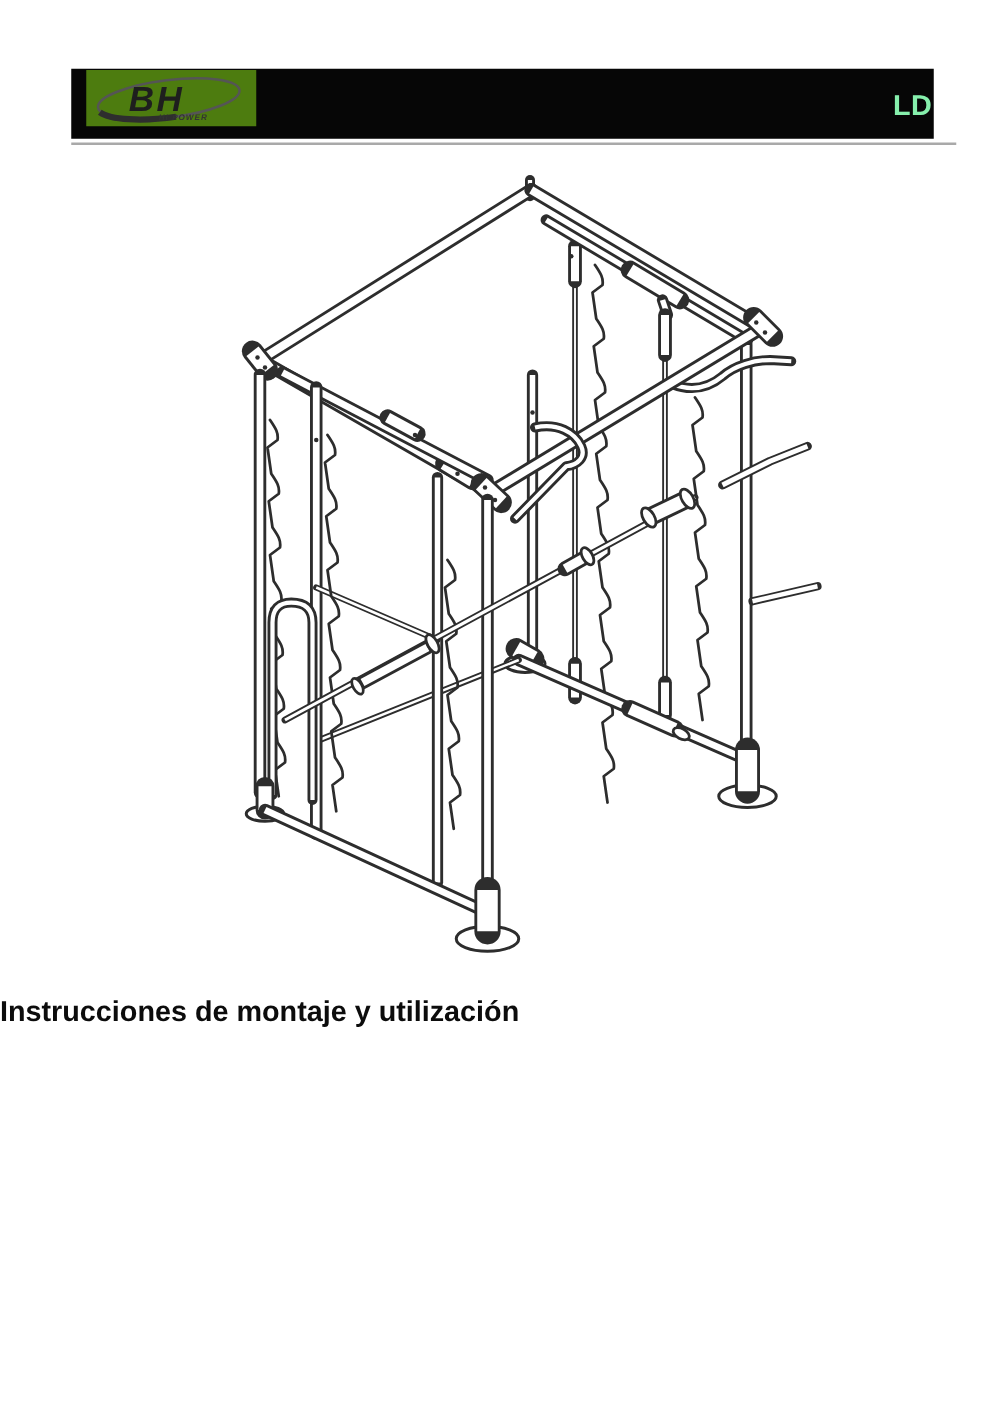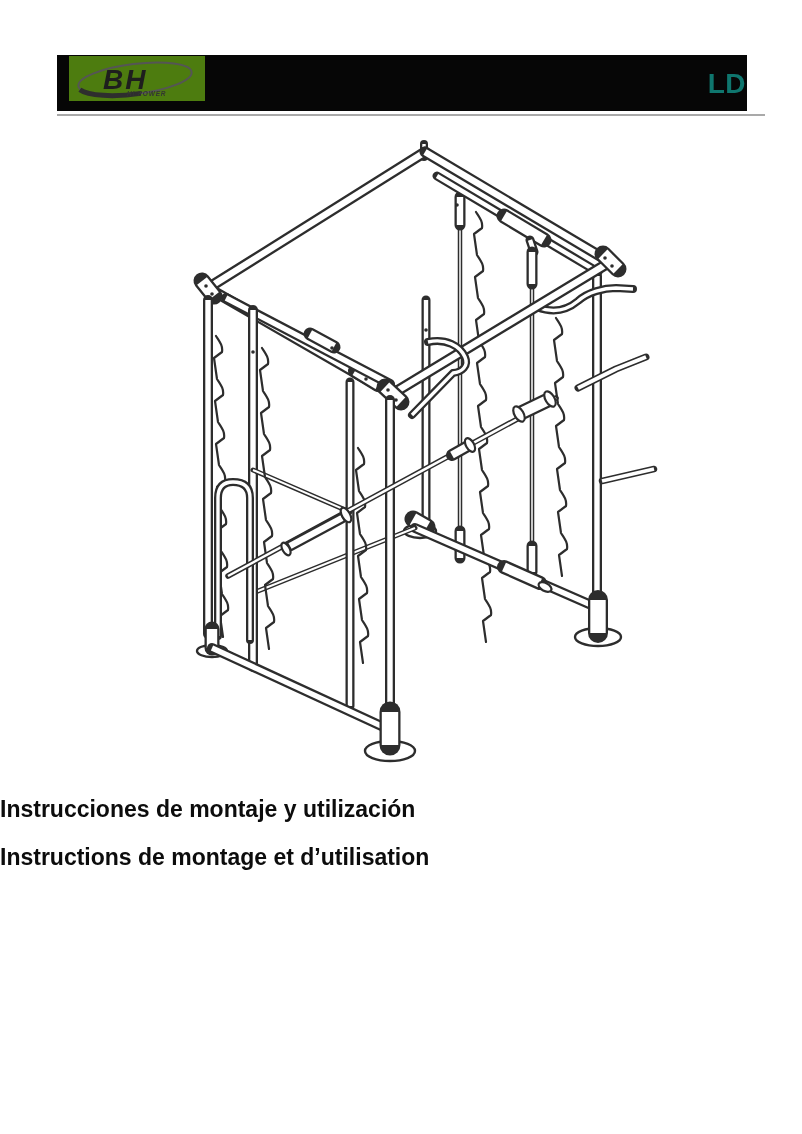--- a/index.html
+++ b/index.html
@@ -9,21 +9,21 @@
   }
   .header-bar{
     position:absolute;left:57px;top:55px;width:690px;height:56px;
     background:#060606;
   }
   .logo-box{
     position:absolute;left:12px;top:1px;width:136px;height:45px;background:#4d7c0f;
   }
   .model{
     position:absolute;right:1px;top:9px;height:40px;line-height:40px;
-    font-size:28px;font-weight:700;color:#0f766e;letter-spacing:.5px;
+    font-size:23px;font-weight:700;color:#86efac;letter-spacing:.5px;
   }
   .rule{
     position:absolute;left:57px;top:114px;width:708px;height:2px;background:#a9a9a9;
   }
   .machine{
     position:absolute;left:160px;top:130px;
   }
   .machine path[data-tube]{fill:none;stroke-linecap:round;stroke-linejoin:round;}
   .machine .strip{fill:none;stroke:#2d2d2d;stroke-width:2.2;stroke-linejoin:round;stroke-linecap:round;}
   .machine .disc{fill:#ffffff;stroke:#2d2d2d;stroke-width:2.2;}
@@ -215,14 +215,13 @@
       <circle class="dot" cx="457" cy="205" r="1.8"></circle>
         <circle class="dot" cx="530" cy="250" r="1.8"></circle>
       <circle class="dot" cx="253" cy="352" r="1.8"></circle>
         <circle class="dot" cx="426" cy="330" r="1.8"></circle>
     </g>
   </g>
 </svg>
 
 <div class="instructions">
   <div class="line">Instrucciones de montaje y utilización</div>
-  <div class="line">Instructions de montage et d’utilisation</div>
 </div>
 
 </body></html>

